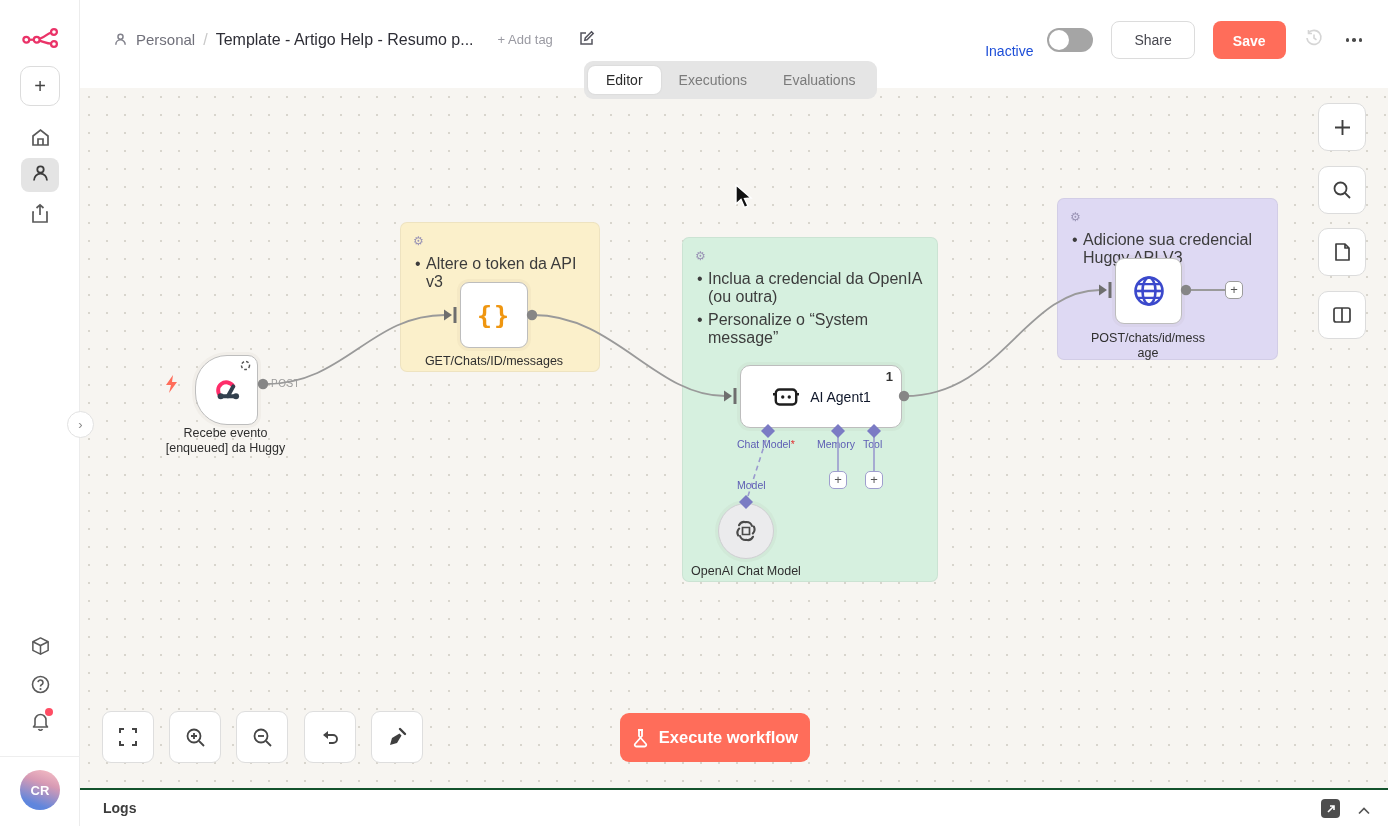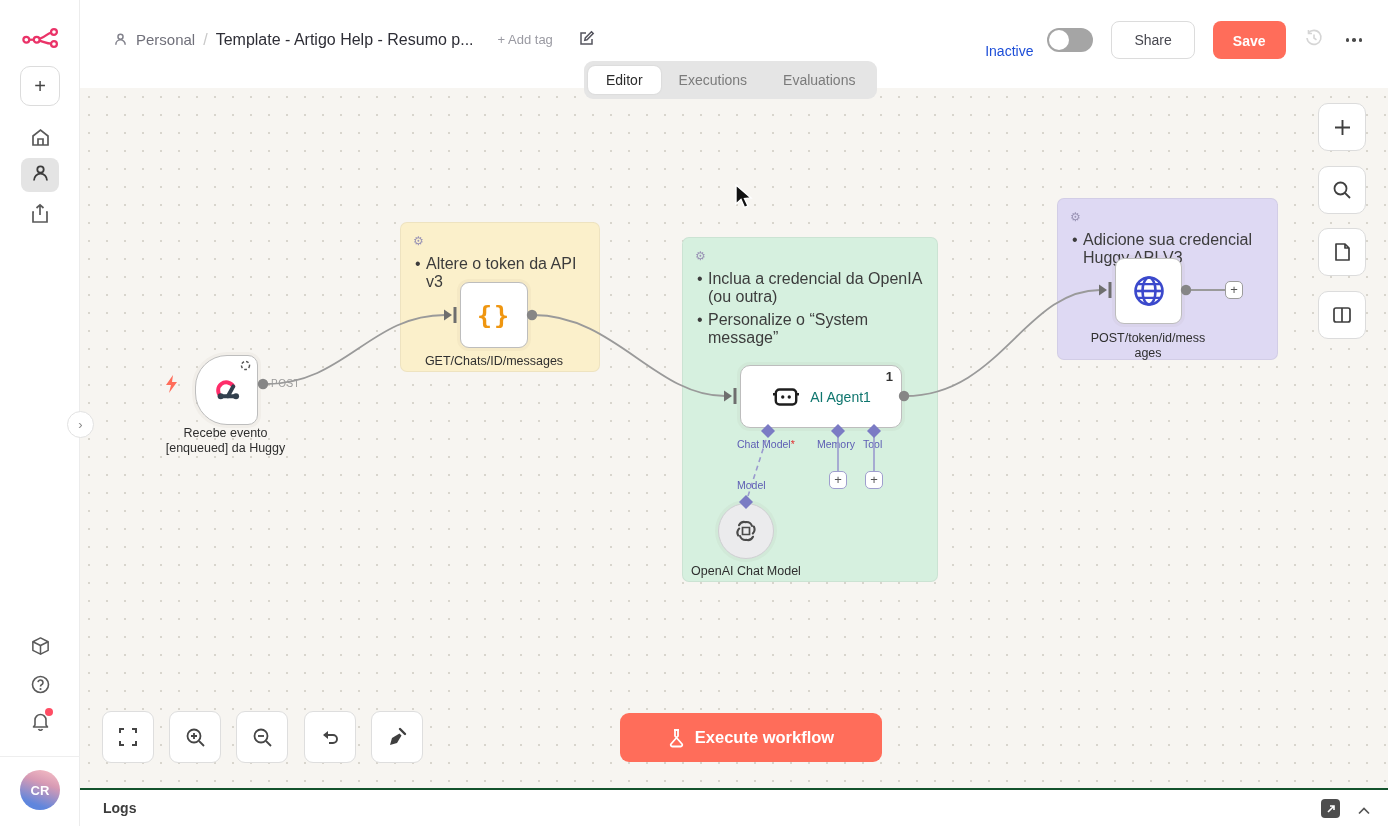--- a/index.html
+++ b/index.html
@@ -54,40 +54,40 @@
   .sticky-green  { left:682px; top:237px; width:256px; height:345px; background:#d6f0df; }
   .sticky-purple { left:1057px; top:198px; width:221px; height:162px; background:#ded9f3; }
 
   .node { position:absolute; background:#fff; border:1.6px solid #bdbdbd; z-index:4; display:flex; align-items:center; justify-content:center; box-shadow:0 0 0 3px rgba(90,80,60,.04); }
   .node-webhook { left:195px; top:355px; width:63px; height:70px; border-radius:32px 10px 10px 32px; }
   .node-get  { left:460px; top:282px; width:68px; height:66px; border-radius:9px; }
   .node-agent { left:740px; top:365px; width:162px; height:63px; border-radius:10px; gap:9px; }
   .node-post { left:1115px; top:258px; width:67px; height:66px; border-radius:9px; }
   .node-circle { left:718px; top:503px; width:56px; height:56px; border-radius:50%; background:#ebebed; border:1.4px solid #cfcfd2; }
   .json-ic { font-family:"DejaVu Sans Mono", monospace; font-weight:bold; font-size:25px; color:#ef9610; letter-spacing:2px; }
-  .agent-label { font-size:14px; color:#0f766e; }
+  .agent-label { font-size:14px; color:#0f172a; }
   .items-badge { position:absolute; right:8px; top:3px; font-size:13px; font-weight:bold; color:#333; }
   .refresh-badge { position:absolute; right:6px; top:4px; font-size:10px; color:#555; }
   .node-label { position:absolute; text-align:center; font-size:12.5px; color:#2f2f2f; z-index:4; line-height:1.18; }
   .lbl-webhook { left:158px; top:426px; width:135px; }
   .lbl-get { left:404px; top:354px; width:180px; }
   .lbl-post { left:1089px; top:331px; width:118px; word-break:break-all; }
   .lbl-openai { left:676px; top:564px; width:140px; }
   .conn-label { position:absolute; font-size:10.5px; color:#5d5db4; z-index:5; }
   .req-star { color:#e03030; }
   .post-out-label { position:absolute; left:271px; top:378px; font-size:10px; color:#9a9a9a; letter-spacing:.5px; z-index:5; }
   .plus-sq { position:absolute; width:18px; height:18px; background:#fff; border:1.4px solid #9f9fce; border-radius:5px; color:#555; font-size:13px; line-height:15px; text-align:center; z-index:5; cursor:pointer; }
   .plus-sq.gray { border-color:#9c9c9c; }
   .bolt { position:absolute; left:164px; top:374px; z-index:5; }
 
   svg.wires { position:absolute; left:0; top:0; width:1388px; height:826px; z-index:6; pointer-events:none; }
 
   
   .ctl-btn { position:absolute; width:52px; height:52px; background:#fff; border:1px solid #dedede; border-radius:9px; display:flex; align-items:center; justify-content:center; cursor:pointer; z-index:8; color:#454545; }
-  .exec-btn { position:absolute; left:620px; top:713px; width:262px; height:49px; background:#ff6d5a; border:none; border-radius:9px; color:#fff; font-size:16.5px; font-weight:bold; display:flex; align-items:center; justify-content:center; gap:10px; cursor:pointer; z-index:8; }
+  .exec-btn { position:absolute; left:620px; top:713px; width:190px; height:49px; background:#ff6d5a; border:none; border-radius:9px; color:#fff; font-size:16.5px; font-weight:bold; display:flex; align-items:center; justify-content:center; gap:10px; cursor:pointer; z-index:8; }
   .panel-btn { position:absolute; left:1318px; width:48px; height:48px; background:#fff; border:1px solid #dcdcdc; border-radius:10px; display:flex; align-items:center; justify-content:center; cursor:pointer; z-index:8; color:#3f3f3f; }
 
   
   .logsbar { position:absolute; left:80px; top:788px; width:1308px; height:38px; background:#fff; border-top:2px solid #14532d; z-index:10; }
   .logs-title { position:absolute; left:23px; top:10px; font-size:14px; font-weight:bold; color:#3d3d3d; }
   .popout-btn { position:absolute; right:48px; top:9px; width:19px; height:19px; background:#4d4d4d; border-radius:4px; display:flex; align-items:center; justify-content:center; cursor:pointer; }
   .collapse-btn { position:absolute; right:18px; top:11px; cursor:pointer; color:#555; }
 
   .cursor { position:absolute; left:733px; top:184px; z-index:50; pointer-events:none; }
 </style>
@@ -182,21 +182,21 @@
   <div class="node node-post">
     <svg width="38" height="38" viewBox="0 0 38 38">
       <g stroke="#3b49cc" stroke-width="2.6" fill="none">
         <circle cx="19" cy="19" r="13.5"></circle>
         <ellipse cx="19" cy="19" rx="6.5" ry="13.5"></ellipse>
         <path d="M5.5 19 H32.5"></path>
         <path d="M7.5 12.2 H30.5 M7.5 25.8 H30.5" stroke-width="2.2"></path>
       </g>
     </svg>
   </div>
-  <div class="node-label lbl-post">POST/token/id/messages</div>
+  <div class="node-label lbl-post">POST/chats/id/message</div>
   <div class="plus-sq gray" style="left:1225px;top:281px;">+</div>
 
   <svg class="wires">
     <g stroke="#9a9a9a" stroke-width="1.8" fill="none">
       <path d="M266 384 C 345 384, 370 315, 445 315"></path>
       <path d="M533 315 C 615 315, 655 396, 725 396"></path>
       <path d="M905 396 C 1000 396, 1025 290, 1100 290"></path>
       <path d="M1186 290 L 1225 290"></path>
     </g>
     <g stroke="#9a9ace" stroke-width="1.6" fill="none">

